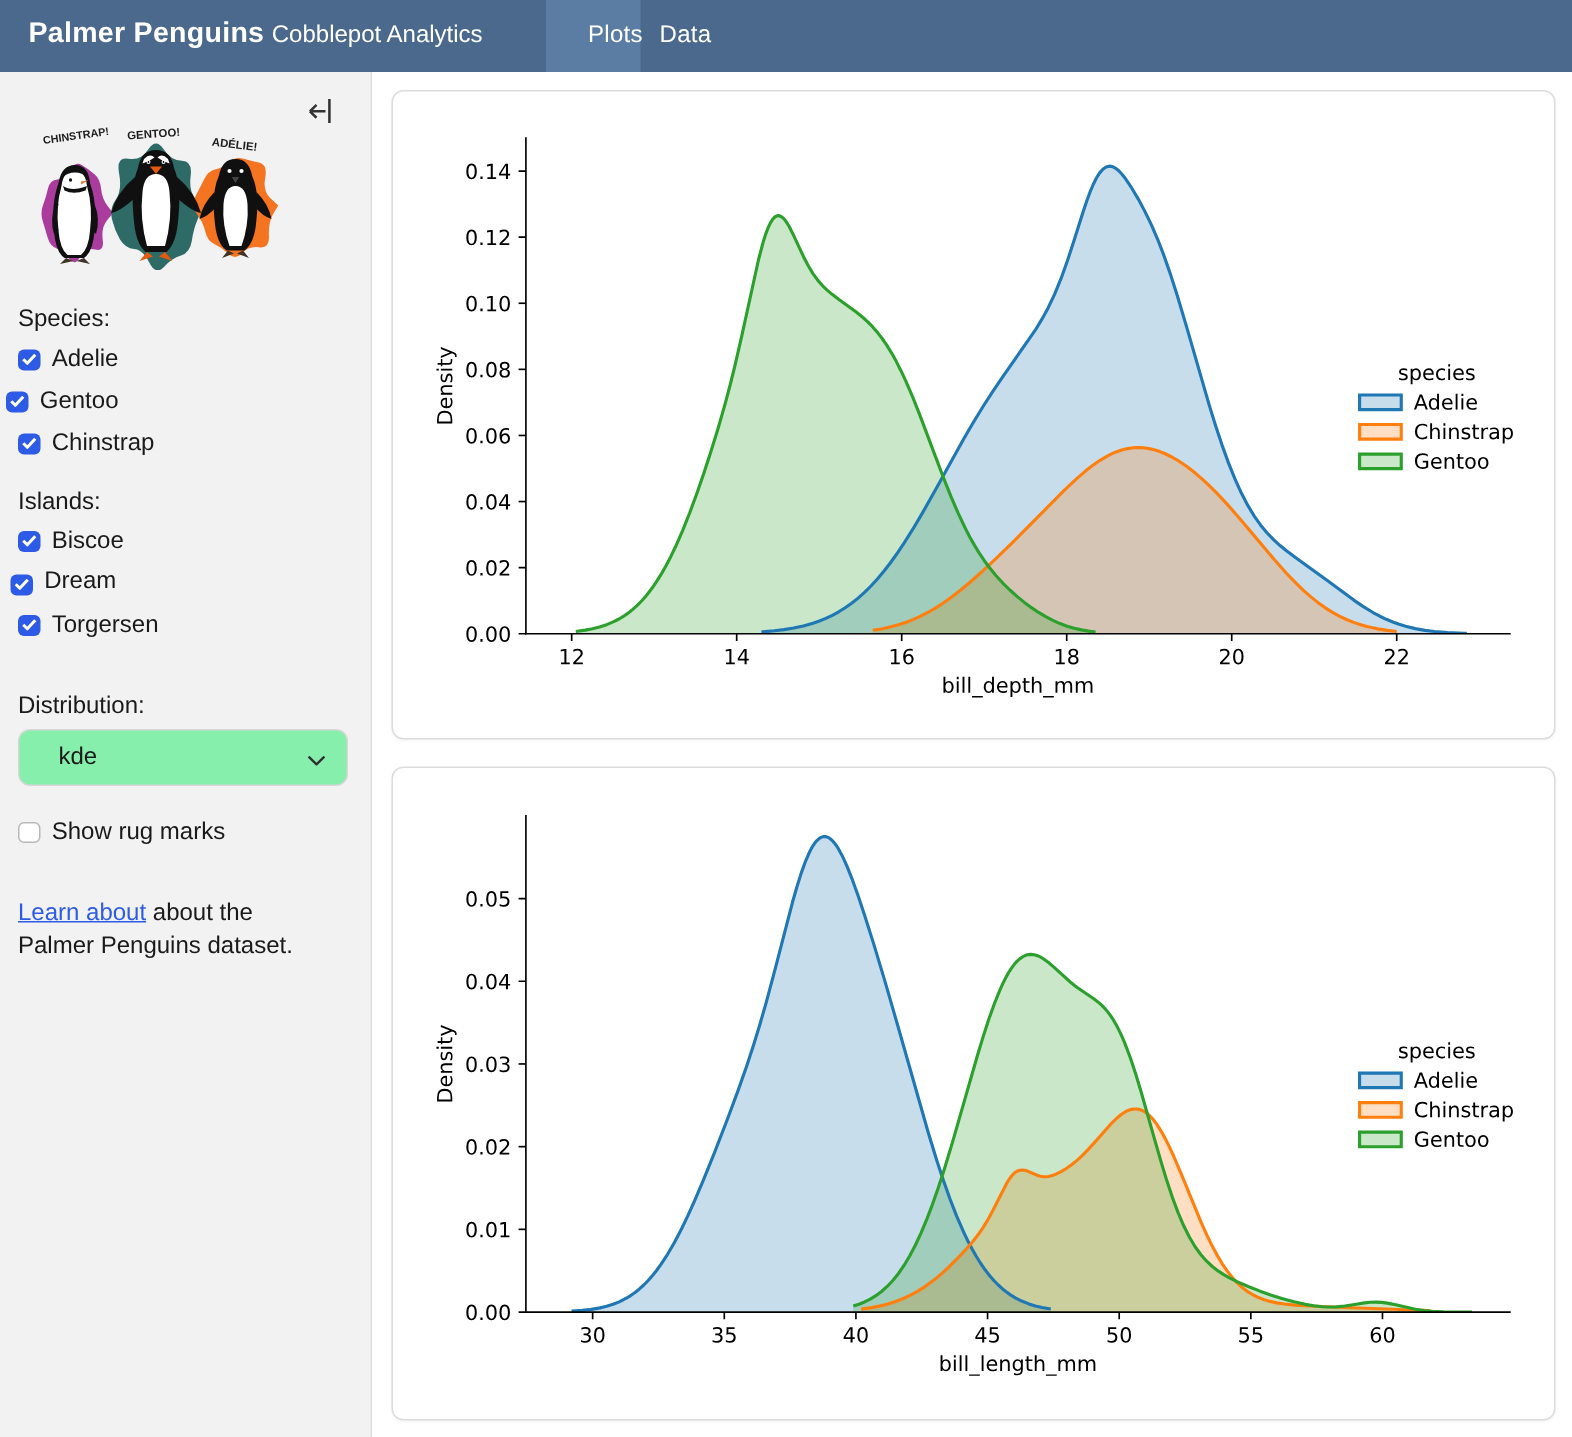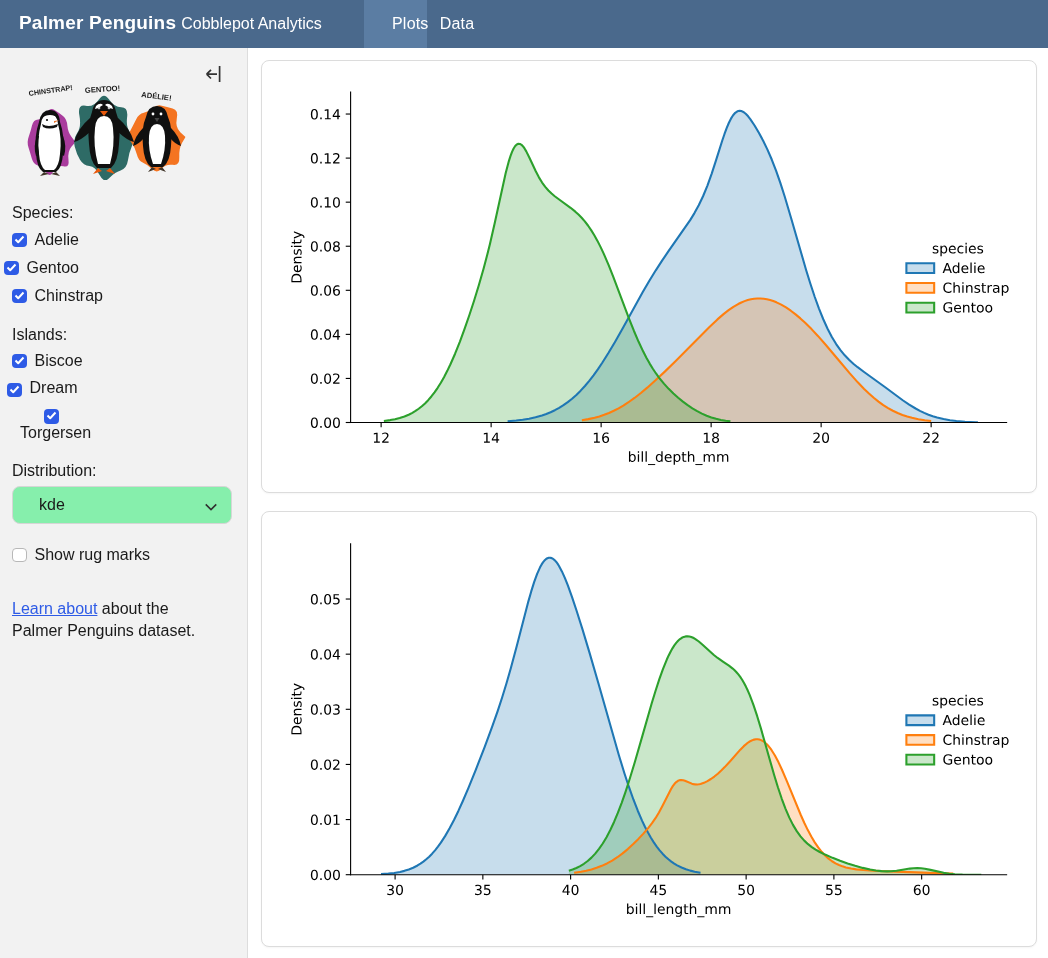--- a/index.html
+++ b/index.html
@@ -120,21 +120,21 @@
       <span class="chklab">Biscoe</span>
     </div>
   <div class="chkrow" style="left:7px; top:333px;align-items:flex-end;">
       <span class="chk">
         <svg width="11" height="11" viewBox="0 0 11 11">
           <path d="M1.5 5.5 L4.2 8.2 L9.5 2.5" stroke="#fff" stroke-width="2" fill="none" stroke-linecap="round" stroke-linejoin="round"></path>
         </svg>
       </span>
       <span class="chklab">Dream</span>
     </div>
-  <div class="chkrow" style="left:12px; top:361px;flex-direction:column;">
+  <div class="chkrow" style="left:12px; top:361px;">
       <span class="chk">
         <svg width="11" height="11" viewBox="0 0 11 11">
           <path d="M1.5 5.5 L4.2 8.2 L9.5 2.5" stroke="#fff" stroke-width="2" fill="none" stroke-linecap="round" stroke-linejoin="round"></path>
         </svg>
       </span>
       <span class="chklab">Torgersen</span>
     </div>
   <div class="sbtext" style="left:12px; top:414px;">Distribution:</div>
   <div id="select">kde<svg style="position:absolute; right:13px; top:13px;" width="14" height="14" viewBox="0 0 16 16">
         <path d="M2 5 L8 11 L14 5" stroke="#303030" stroke-width="1.8" fill="none" stroke-linecap="round"></path>

